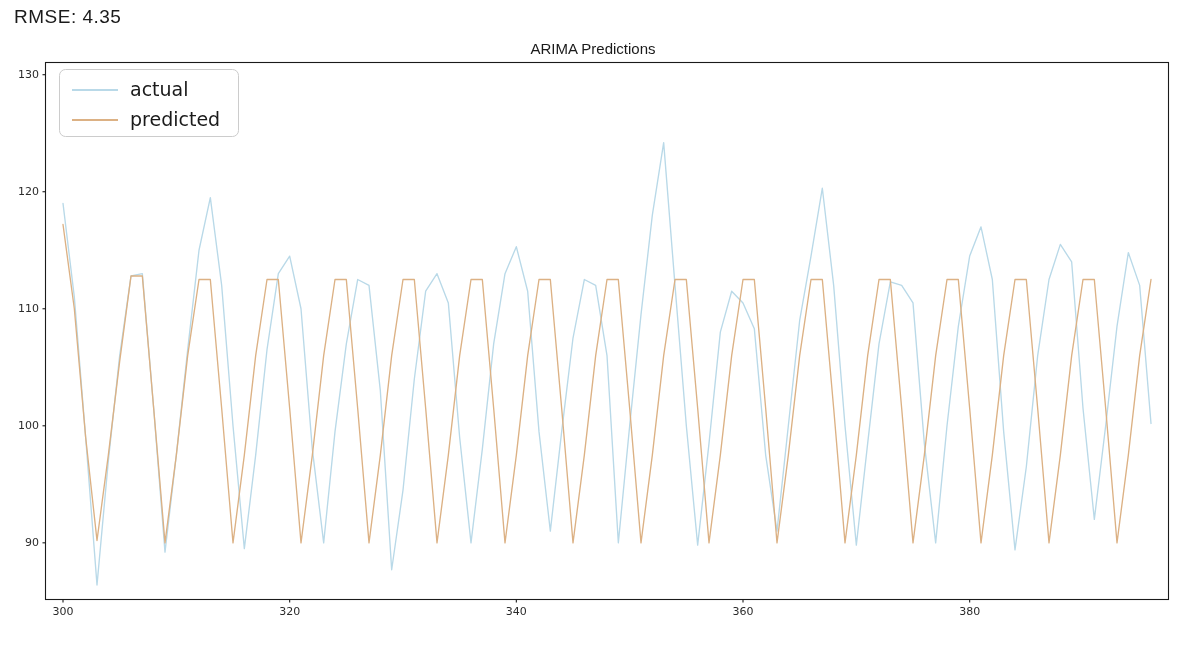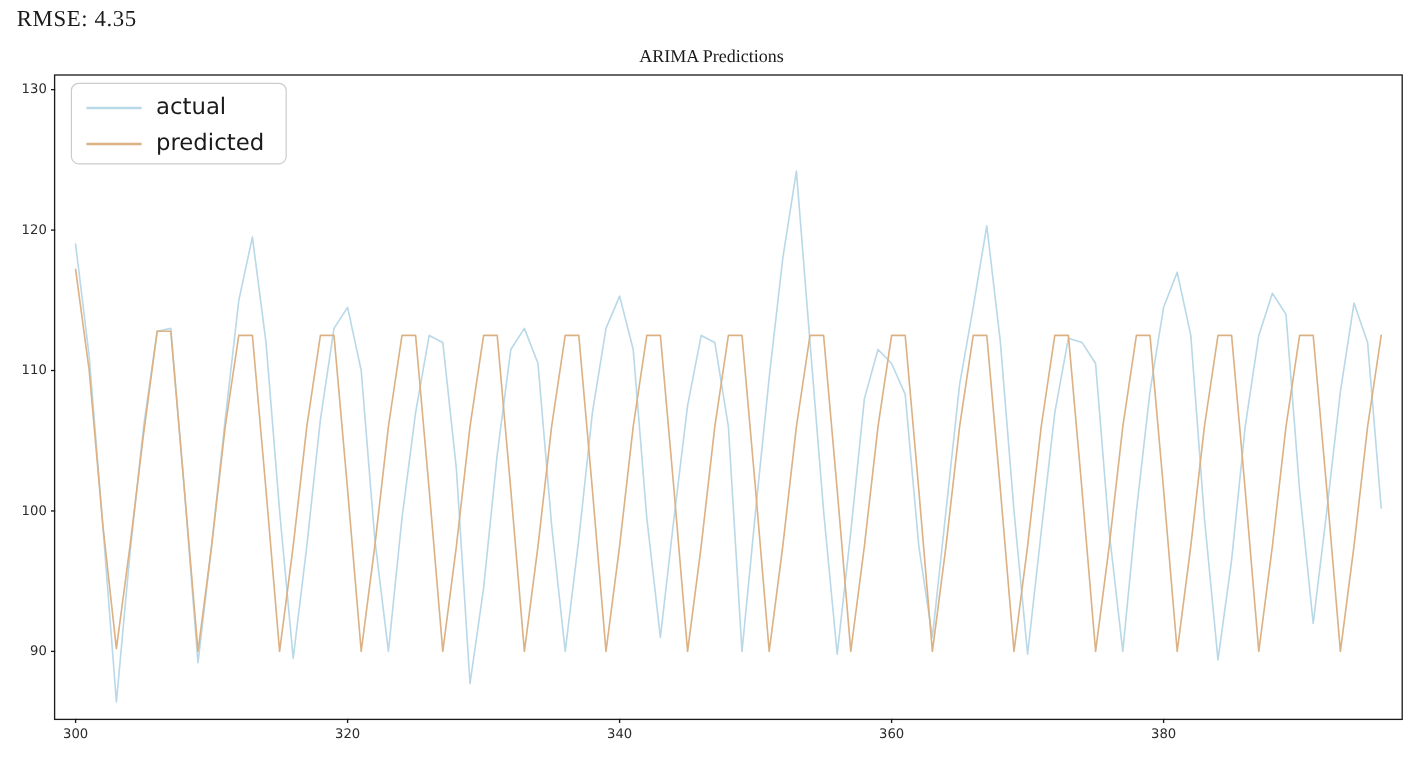--- a/index.html
+++ b/index.html
@@ -1,18 +1,18 @@
 <!DOCTYPE html>
 <html><head>
 <meta charset="utf-8">
 <style>
   html,body{margin:0;padding:0;background:#ffffff;}
   body{width:1186px;height:652px;font-family:"DejaVu Sans",sans-serif;overflow:hidden;position:relative;}
-  #rmse-label{position:absolute;left:14px;top:6px;font-family:Liberation Serif, serif;font-size:19px;color:#1a1a1a;letter-spacing:0.5px;white-space:pre;}
-  #chart-title{position:absolute;left:0;right:0;top:40px;text-align:center;font-size:15px;color:#1a1a1a;font-family:Liberation Serif, serif;}
+  #rmse-label{position:absolute;left:14px;top:6px;font-family:Liberation Sans, sans-serif;font-size:19px;color:#1a1a1a;letter-spacing:0.5px;white-space:pre;}
+  #chart-title{position:absolute;left:0;right:0;top:40px;text-align:center;font-size:15px;color:#1a1a1a;font-family:Liberation Sans, sans-serif;}
   #plot-wrap{position:absolute;left:0;top:0;width:1186px;height:652px;}
   svg{display:block;}
   .tick-text{font-family:"DejaVu Sans",sans-serif;fill:#2b2b2b;}
   .ytick-text{font-size:11px;text-anchor:end;dominant-baseline:middle;}
   .xtick-text{font-size:11px;text-anchor:middle;}
   .legend-box{fill:#ffffff;stroke:#cccccc;stroke-width:1;}
   .legend-label{font-family:"DejaVu Sans",sans-serif;font-size:19px;fill:#1a1a1a;dominant-baseline:middle;}
   .spine{fill:none;stroke:#1a1a1a;stroke-width:1.1;}
   .series-line{fill:none;stroke-width:1.35;stroke-linejoin:round;stroke-linecap:round;}
 </style>

